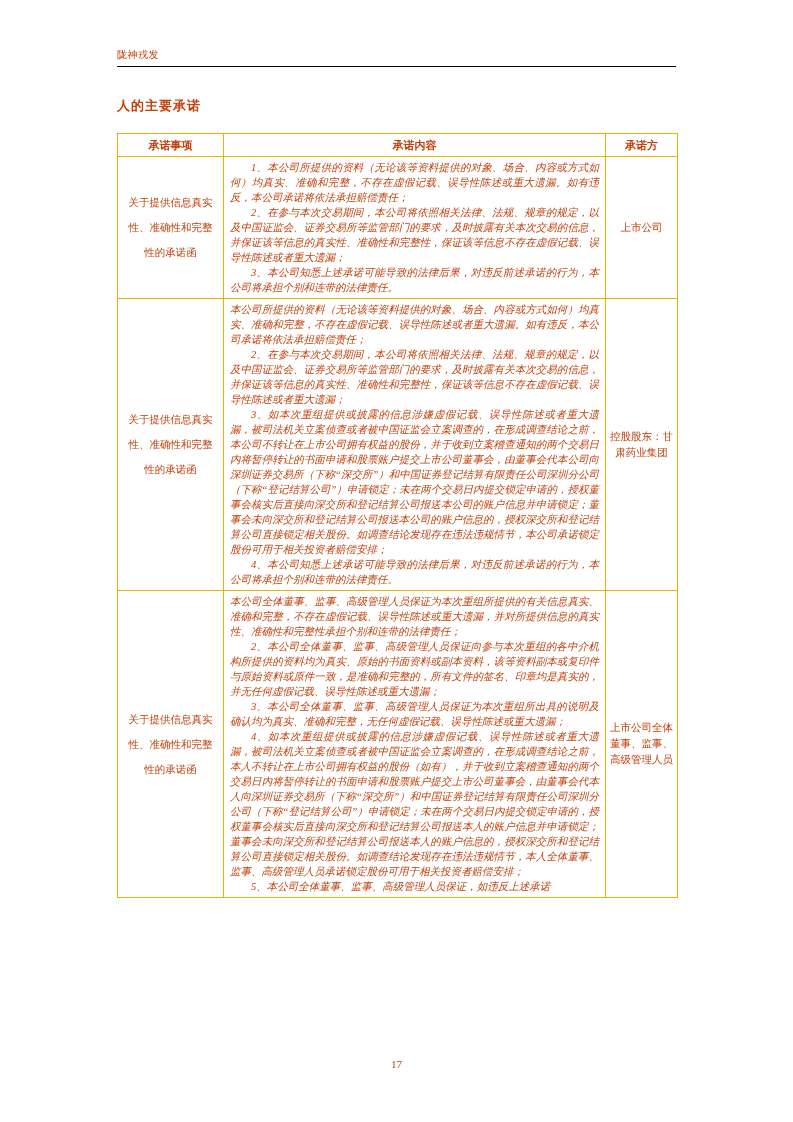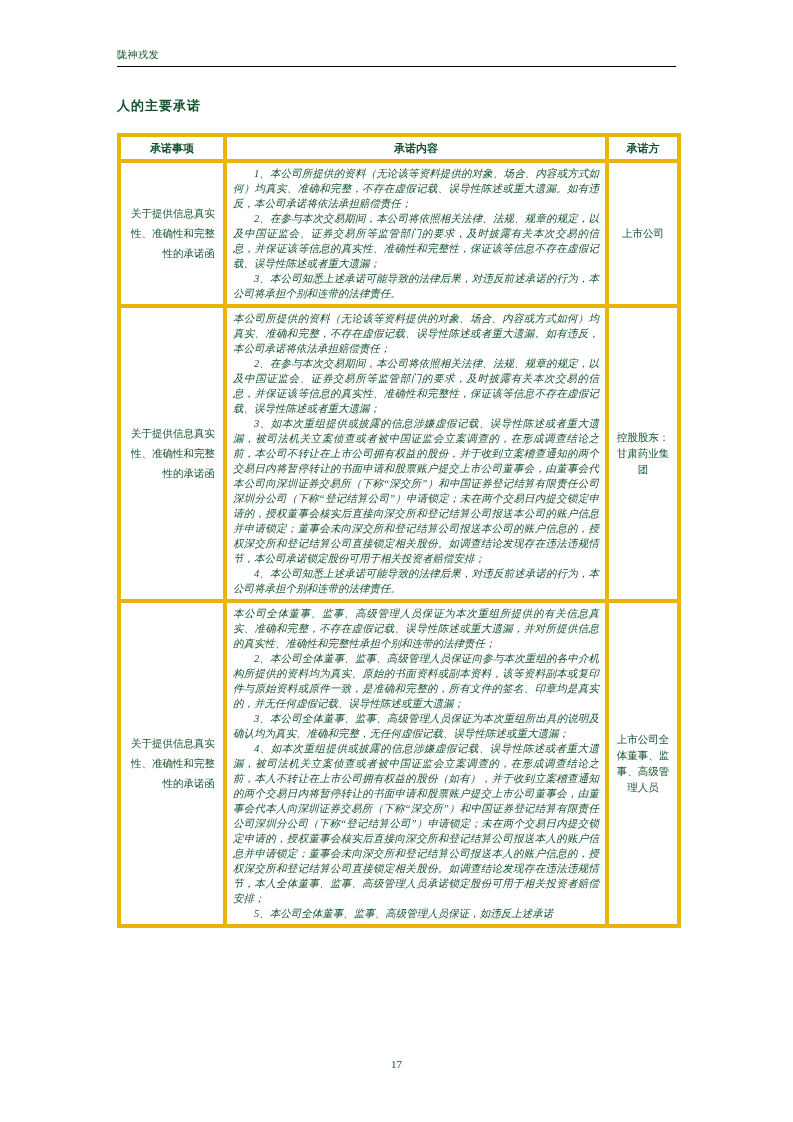--- a/index.html
+++ b/index.html
@@ -3,21 +3,21 @@
 <meta charset="utf-8">
 <style>
   * { margin: 0; padding: 0; box-sizing: border-box; }
   html, body { background: #ffffff; }
   .page {
     position: relative;
     width: 793px;
     height: 1122px;
     margin: 0 auto;
     background: #ffffff;
-    color: #14532d;
+    color: #c2410c;
     font-family: "Liberation Serif", "DejaVu Serif", serif;
     padding: 48px 117px 0 117px;
     overflow: hidden;
   }
   .doc-header {
     display: flex;
     justify-content: space-between;
     align-items: flex-end;
     font-size: 10px;
     padding-bottom: 4px;
@@ -33,37 +33,37 @@
     letter-spacing: 1px;
   }
   table.commitments {
     width: 100%;
     border-collapse: collapse;
     table-layout: fixed;
     font-size: 10.5px;
   }
   table.commitments th,
   table.commitments td {
-    border: 4px solid #eab308;
+    border: 1px solid #eab308;
   }
   table.commitments th {
     font-weight: bold;
     text-align: center;
     padding: 4px 2px;
     font-size: 11px;
     line-height: 14px;
   }
   col.c-item  { width: 106px; }
   col.c-body  { width: 382px; }
   col.c-party { width: 72px;  }
   td.cell-item {
-    text-align: right;
+    text-align: center;
     vertical-align: middle;
     padding: 4px 8px;
-    line-height: 20px;
+    line-height: 25px;
   }
   td.cell-content {
     vertical-align: middle;
     padding: 3px 6px;
     text-align: justify;
     line-height: 15px;
     font-style: italic;
   }
   td.cell-party {
     text-align: center;

